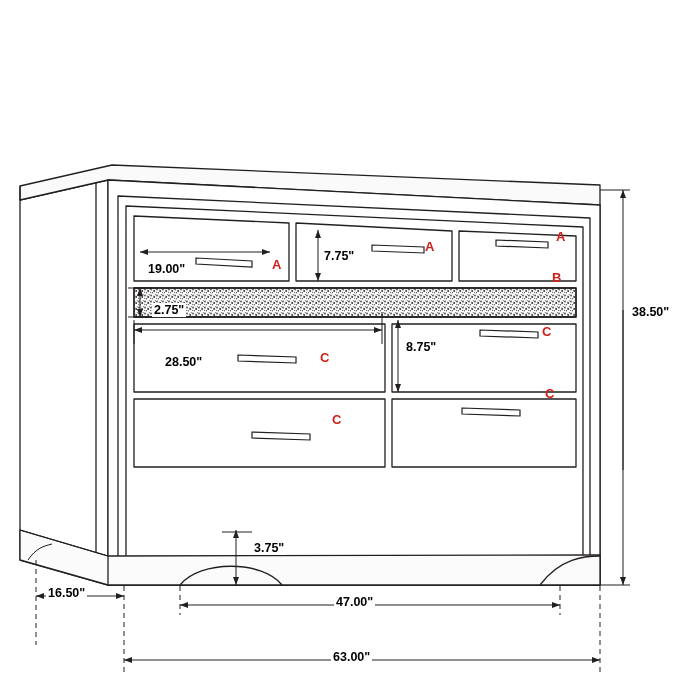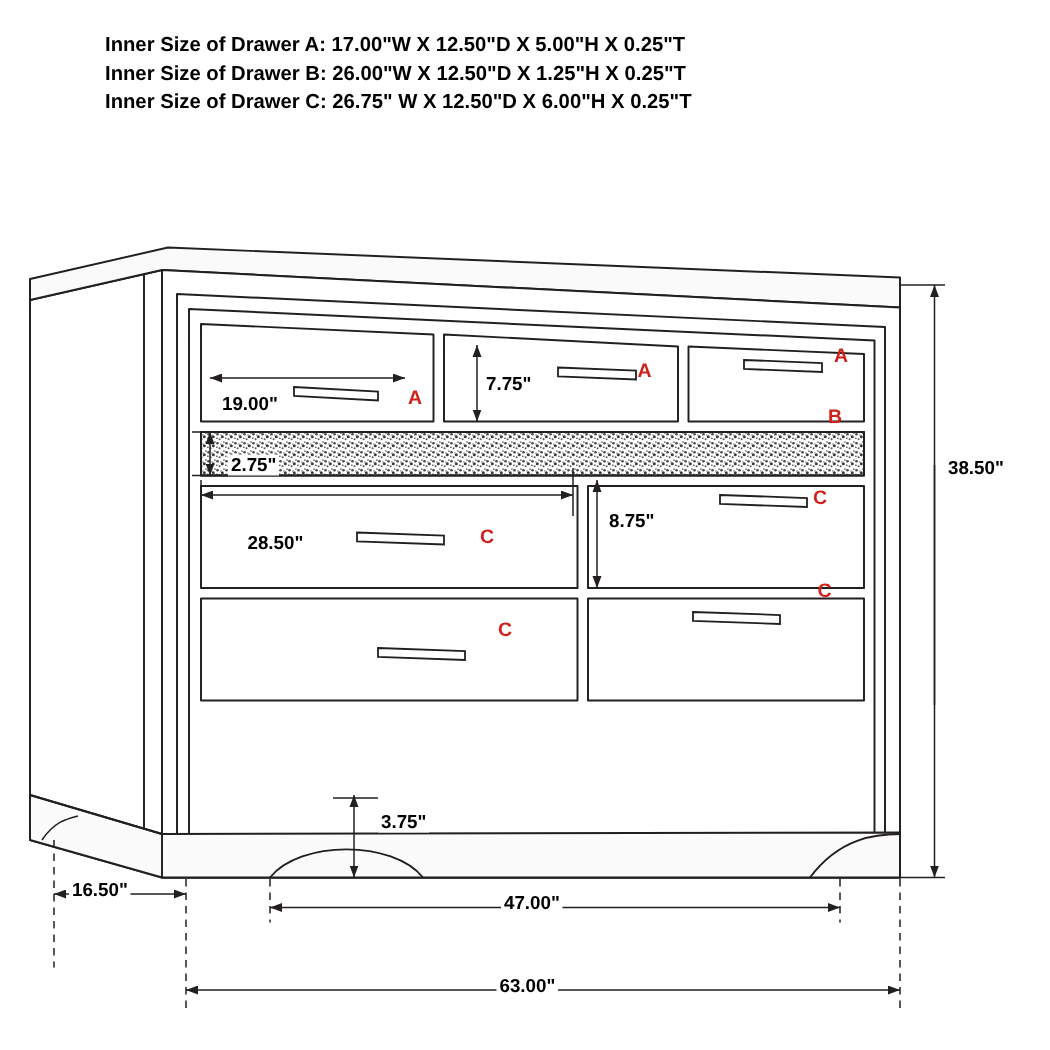--- a/index.html
+++ b/index.html
@@ -50,25 +50,20 @@
     font-weight: bold;
     color: #d0201a;
     white-space: nowrap;
   }
 </style>
 </head>
 <body>
 
 <div id="page">
 
-  <div class="spec-block">
-    <div class="spec-line">Inner Size of Drawer A: 17.00"W X 12.50"D X 5.00"H X 0.25"T</div>
-    <div class="spec-line">Inner Size of Drawer B: 26.00"W X 12.50"D X 1.25"H X 0.25"T</div>
-    <div class="spec-line">Inner Size of Drawer C: 26.75" W X 12.50"D X 6.00"H X 0.25"T</div>
-  </div>
 
   <svg class="diagram" viewBox="0 0 700 700">
     <defs>
       <marker id="arrowEnd" markerWidth="9" markerHeight="9" refX="8" refY="3" orient="auto" markerUnits="strokeWidth">
         <path d="M0,0 L8,3 L0,6 z" fill="#231f20"></path>
       </marker>
       <marker id="arrowStart" markerWidth="9" markerHeight="9" refX="0" refY="3" orient="auto" markerUnits="strokeWidth">
         <path d="M8,0 L0,3 L8,6 z" fill="#231f20"></path>
       </marker>
       <pattern id="glitter" width="6" height="6" patternUnits="userSpaceOnUse">

